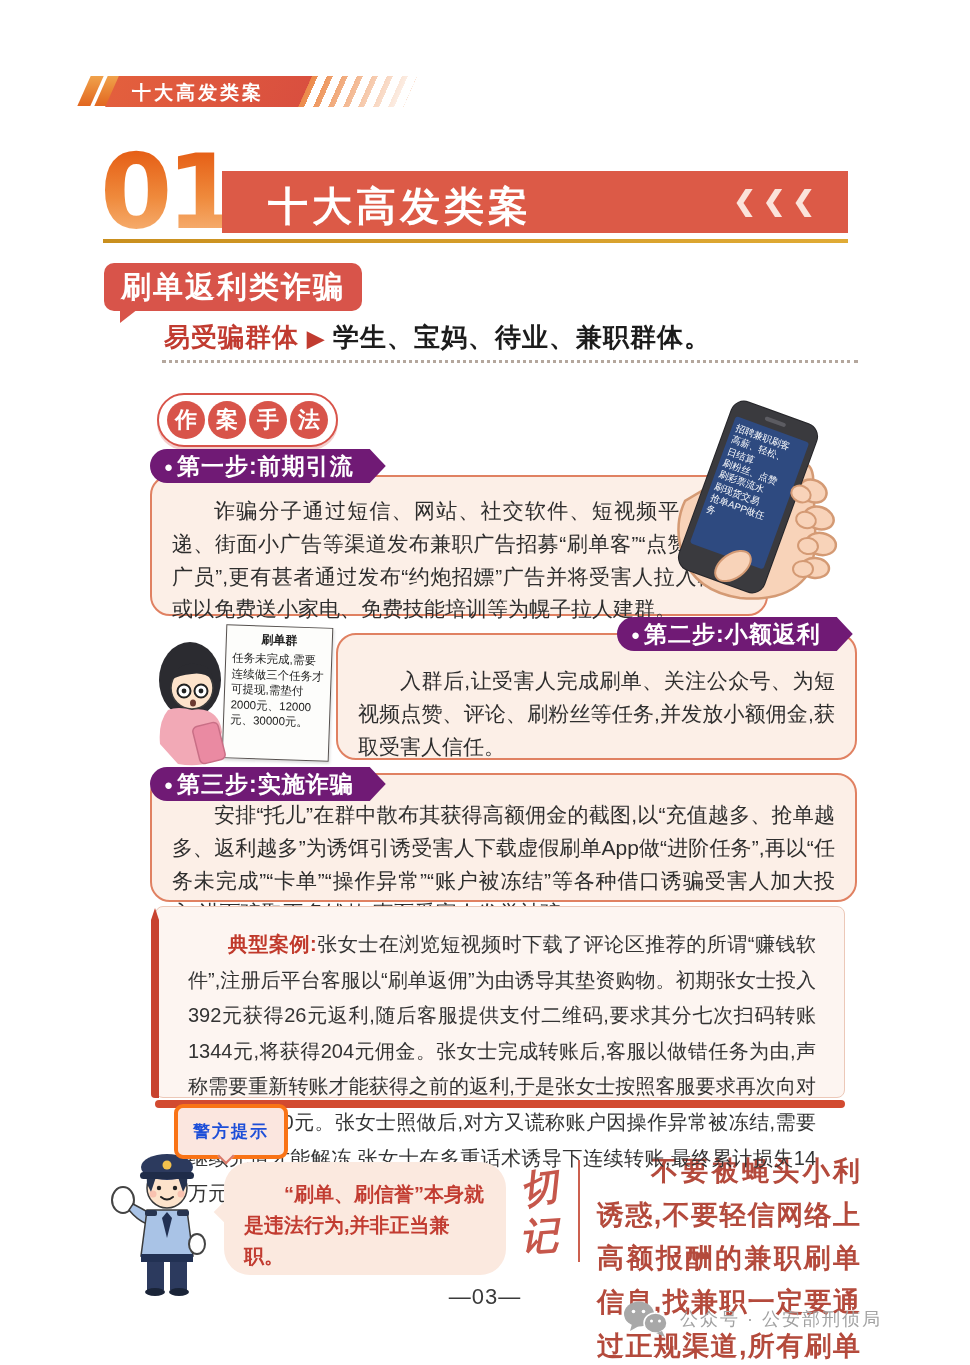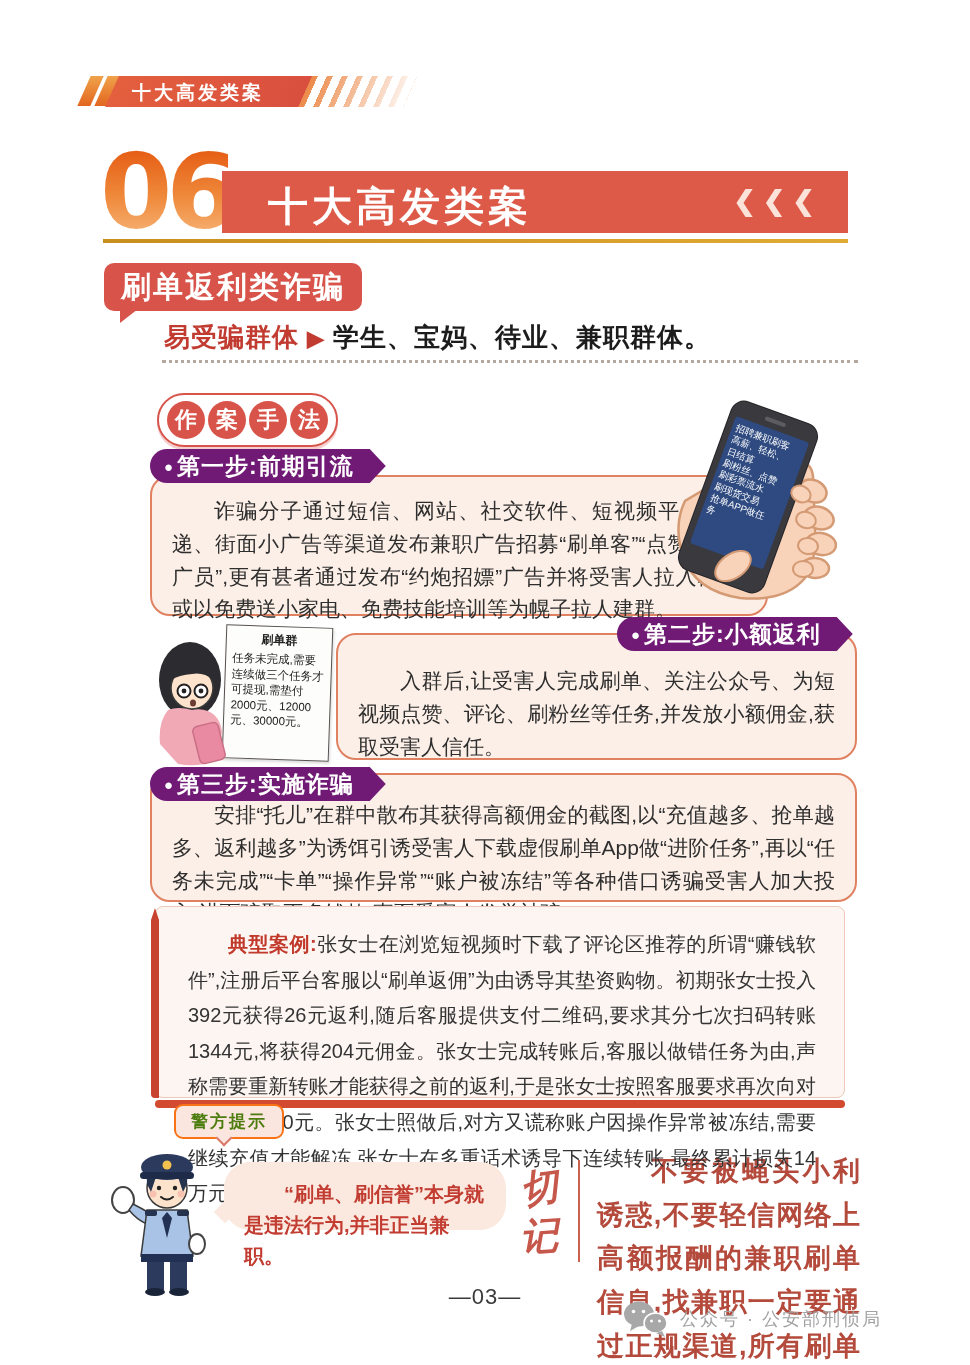--- a/index.html
+++ b/index.html
@@ -90,26 +90,26 @@
     border-radius:4px 0 0 4px; z-index:2;
     clip-path: polygon(0 12px, 50% 0, 100% 12px, 100% 100%, 0 100%); }
   .case-box { position:absolute; left:155px; top:906px; width:690px; height:192px; background:#fdf5f1;
     border:1.5px solid #ecc8b8; border-radius:8px; padding:20px 28px 12px 32px;
     font-size:20px; line-height:1.78; color:#333; text-align:justify; z-index:1; }
   .case-label { color:#c0392b; font-weight:bold; }
   .case-text-wrap { text-indent:2em; }
   .case-bottom-bar { position:absolute; left:155px; top:1100px; width:690px; height:8px;
     background:#d24a30; border-radius:4px; }
   
-  .tip-tag { position:absolute; left:174px; top:1104px; background:#fbe6df; border:2px solid #f97316;
-    border-radius:9px; color:#4d7c0f; font-weight:bold; font-size:17px; padding:4px 15px; letter-spacing:2px; z-index:3; }
+  .tip-tag { position:absolute; left:174px; top:1104px; background:#fbe6df; border:4px solid #f97316;
+    border-radius:9px; color:#1d4ed8; font-weight:bold; font-size:17px; padding:12px 15px; letter-spacing:2px; z-index:3; }
   .tip-tag-tail { position:absolute; left:42px; bottom:-7px; width:12px; height:12px; background:#fbe6df;
     border-right:2px solid #d9796a; border-bottom:2px solid #d9796a; transform:rotate(45deg); }
   .police-svg { position:absolute; left:103px; top:1136px; z-index:2; }
-  .tip-bubble { position:absolute; left:224px; top:1162px; width:282px; height:68px; background:#fbe9df;
+  .tip-bubble { position:absolute; left:224px; top:1162px; width:282px; height:113px; background:#fbe9df;
     border-radius:26px; padding:17px 20px; color:#c23c31; font-weight:bold; font-size:20px;
     line-height:1.55; z-index:1; }
   .tip-bubble-text { text-indent:2em; }
   .tip-bubble-tail { position:absolute; left:-7px; top:42px; width:16px; height:16px; background:#fbe9df;
     transform:rotate(45deg); }
   .remember { position:absolute; left:516px; top:1164px; width:46px; color:#c6574b;
     font-family:"DejaVu Serif", serif; font-style:italic; font-weight:bold; font-size:38px;
     line-height:1.25; text-align:center; }
   .remember div:nth-child(1){ transform:rotate(-8deg); }
   .remember div:nth-child(2){ transform:rotate(-4deg); }
@@ -126,21 +126,21 @@
 <body>
 
 <div class="page">
 
   <div class="hdr-slash s1"></div>
   <div class="hdr-slash s2"></div>
   <div class="hdr-bar"></div>
   <div class="hdr-bar-text">十大高发类案</div>
   <div class="hdr-stripes"></div>
 
-  <div class="num01">06</div>
+  <div class="num01">01</div>
   <div class="title-banner">
     <div class="title-banner-text">十大高发类案</div>
     <div class="title-chevrons">❮❮❮</div>
   </div>
   <div class="gold-line"></div>
 
   <div class="badge">
     <span>刷单返利类诈骗</span>
     <div class="badge-tail"></div>
   </div>

